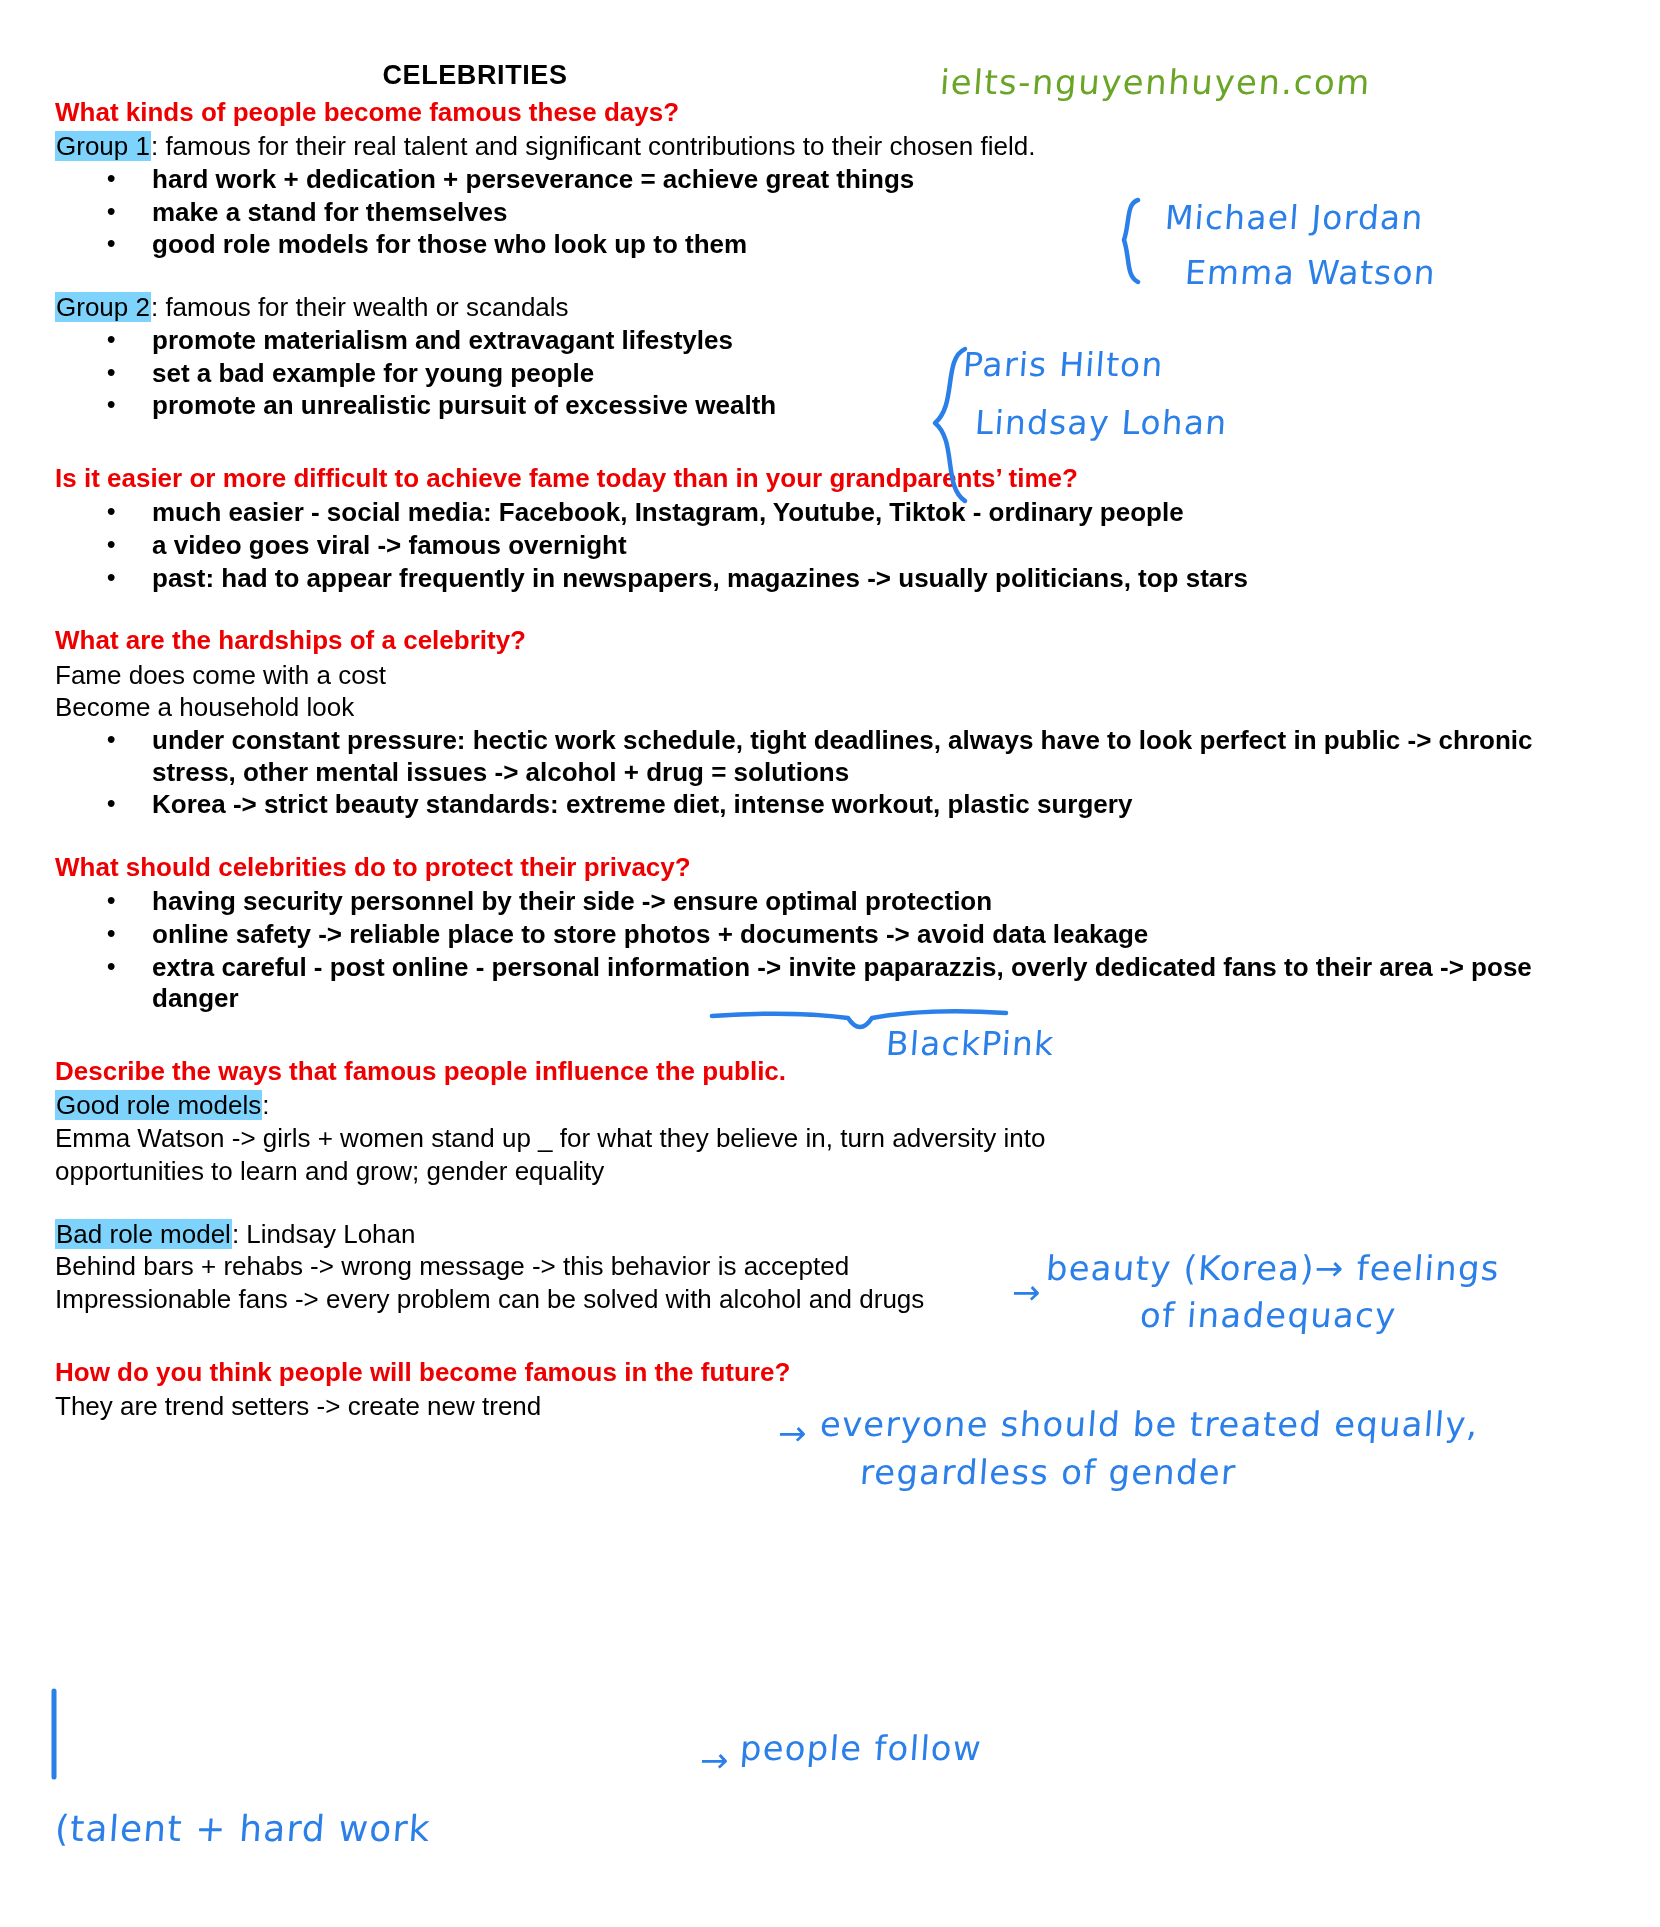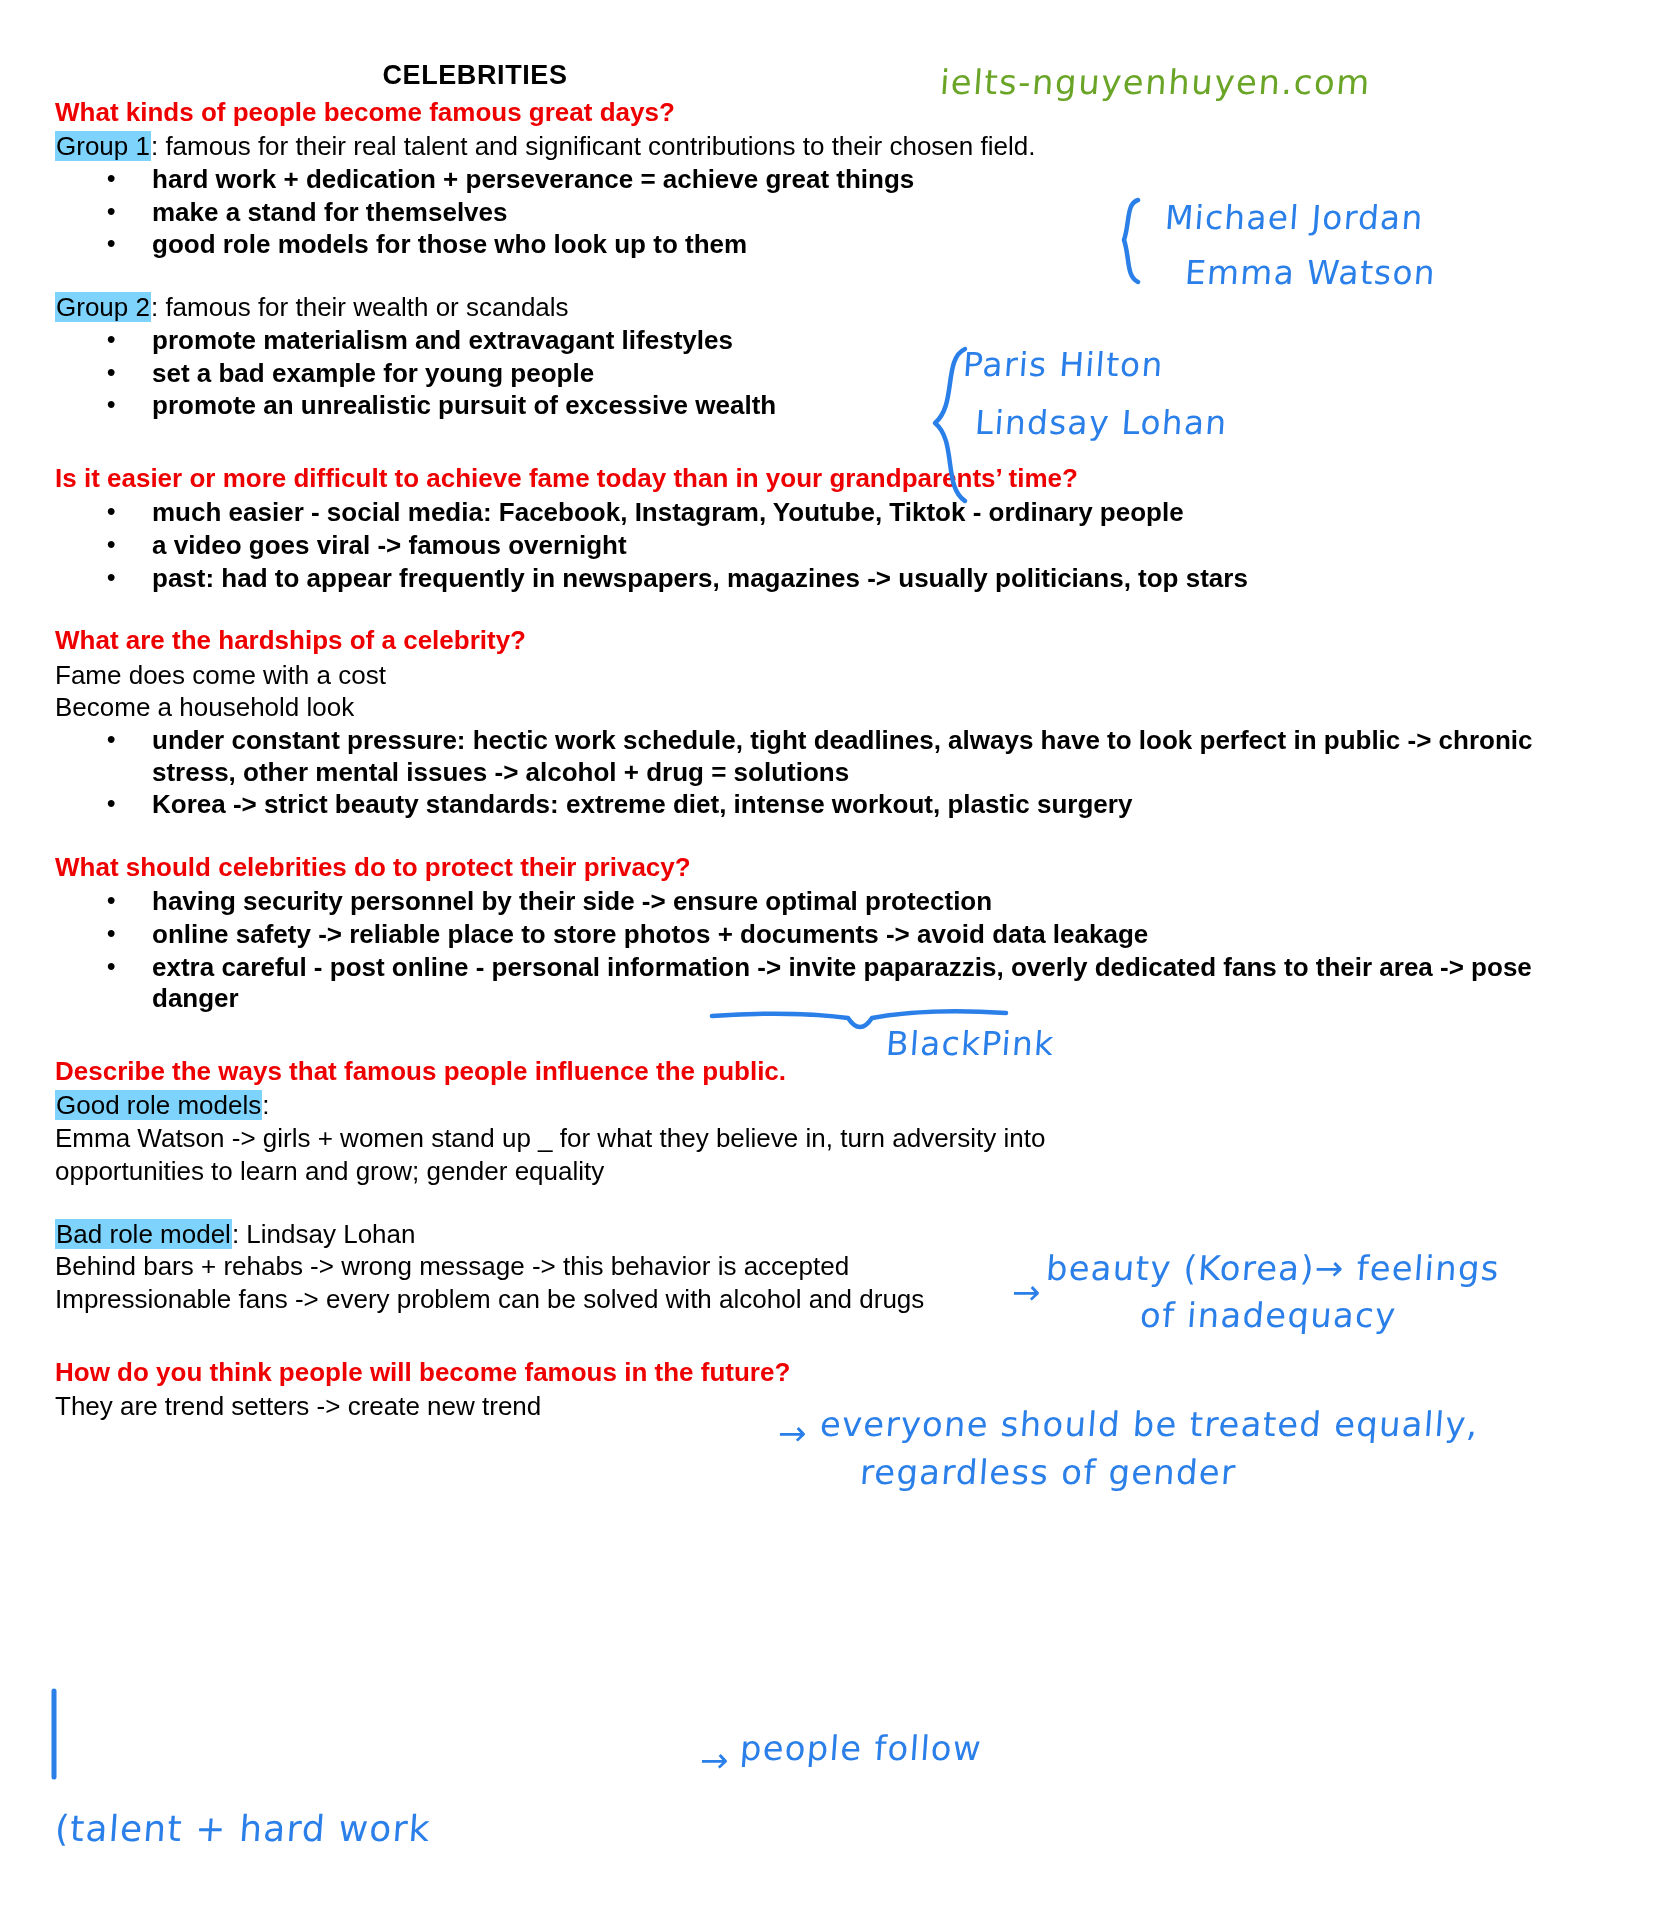--- a/index.html
+++ b/index.html
@@ -97,21 +97,21 @@
 </style>
 </head>
 <body>
 
 <div class="page">
 
   <div class="doc">
 
     <div class="doc-title">CELEBRITIES</div>
 
-    <div class="q">What kinds of people become famous great days?</div>
+    <div class="q">What kinds of people become famous these days?</div>
     <div class="plain"><span class="hl">Group 1</span><span>: famous for their real talent and significant contributions to their chosen field.</span></div>
     <ul class="bl">
       <li>hard work + dedication + perseverance = achieve great things</li>
       <li>make a stand for themselves</li>
       <li>good role models for those who look up to them</li>
     </ul>
 
     <div class="gap-m"></div>
 
     <div class="plain"><span class="hl">Group 2</span><span>: famous for their wealth or scandals</span></div>

